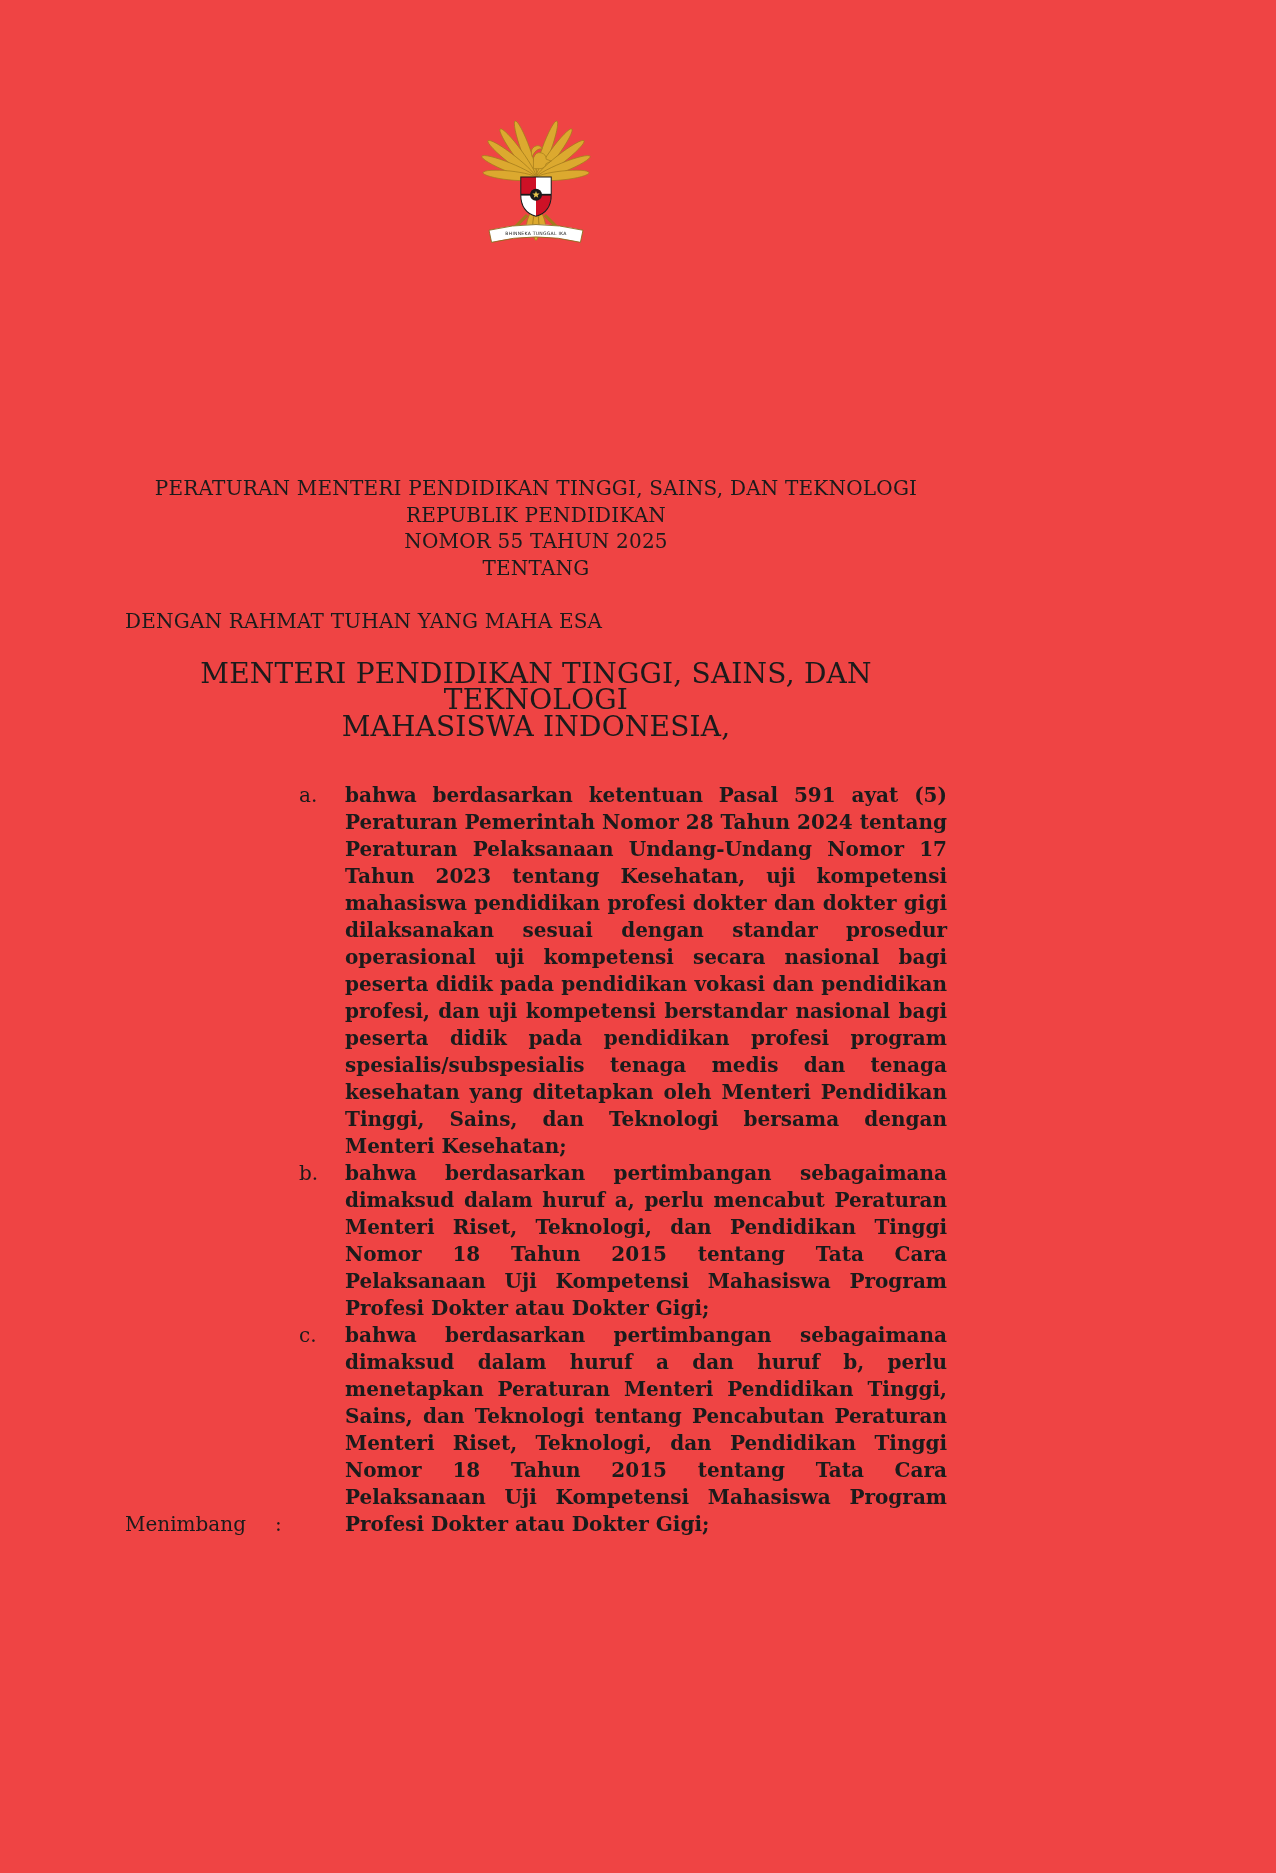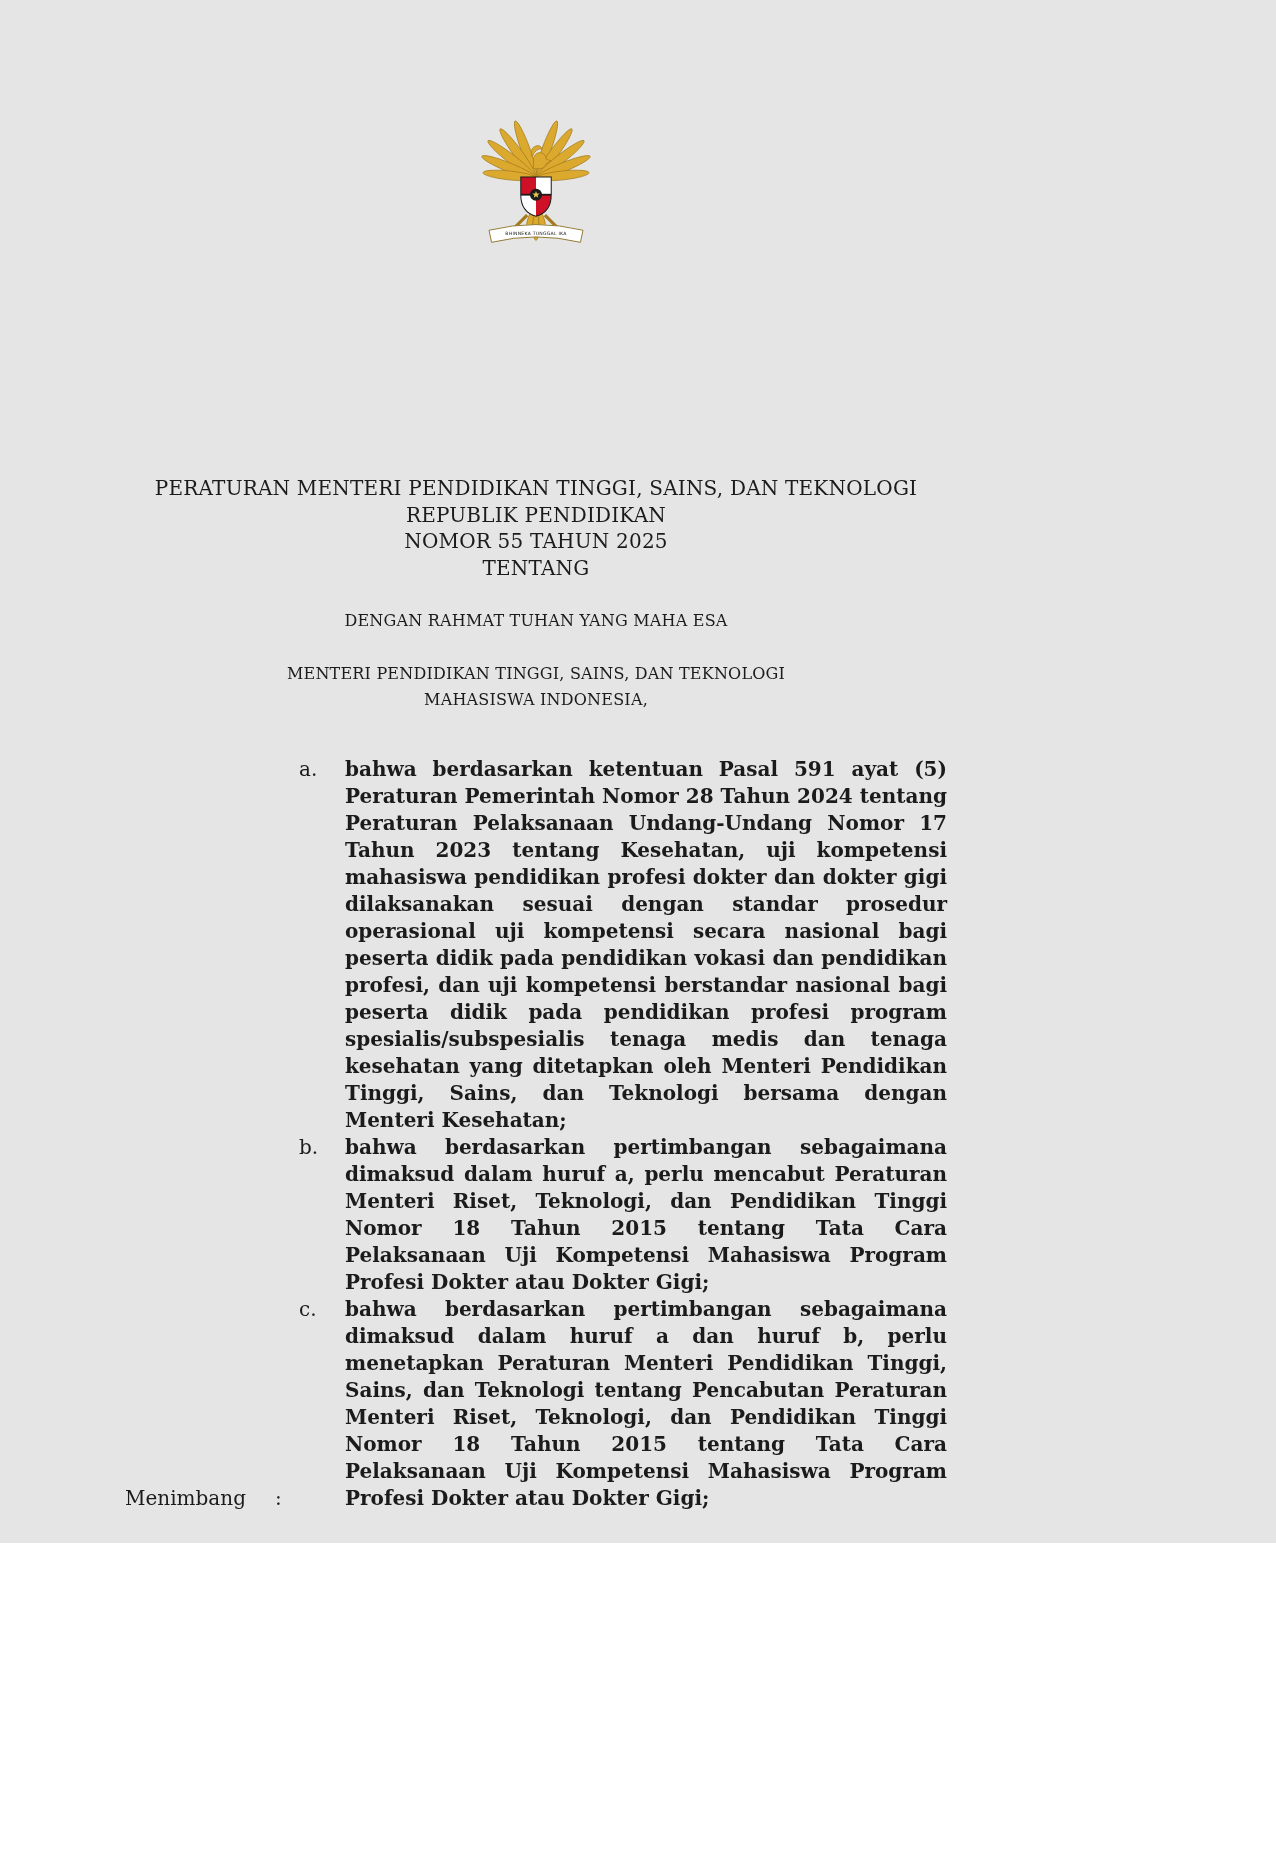--- a/index.html
+++ b/index.html
@@ -6,22 +6,22 @@
   html, body { background: #ffffff; }
   body {
     width: 1276px;
     height: 1873px;
     font-family: "DejaVu Serif", "Liberation Serif", serif;
     color: #1b1b1b;
   }
   .page {
     position: relative;
     width: 1276px;
-    height: 1543px;
-    background: #e5e5e5;
+    height: 1873px;
+    background: #ef4444;
     overflow: hidden;
   }
   .content {
     position: absolute;
     left: 125px;
     top: 0;
     width: 822px;
   }
   .emblem-wrap {
     display: flex;
@@ -30,29 +30,29 @@
   }
   .title-block {
     margin-top: 213px;
     text-align: center;
     font-size: 20px;
     line-height: 26.5px;
     letter-spacing: 0.2px;
   }
   .invocation {
     margin-top: 27px;
-    text-align: center;
-    font-size: 16px;
+    text-align: left;
+    font-size: 20px;
     line-height: 26.5px;
     letter-spacing: 0.2px;
   }
   .authority {
     margin-top: 26px;
     text-align: center;
-    font-size: 16px;
+    font-size: 28px;
     line-height: 26.5px;
     letter-spacing: 0.2px;
   }
   .considering {
     margin-top: 42px;
     display: flex;
     align-items: flex-end;
     font-size: 20px;
     line-height: 27px;
   }

